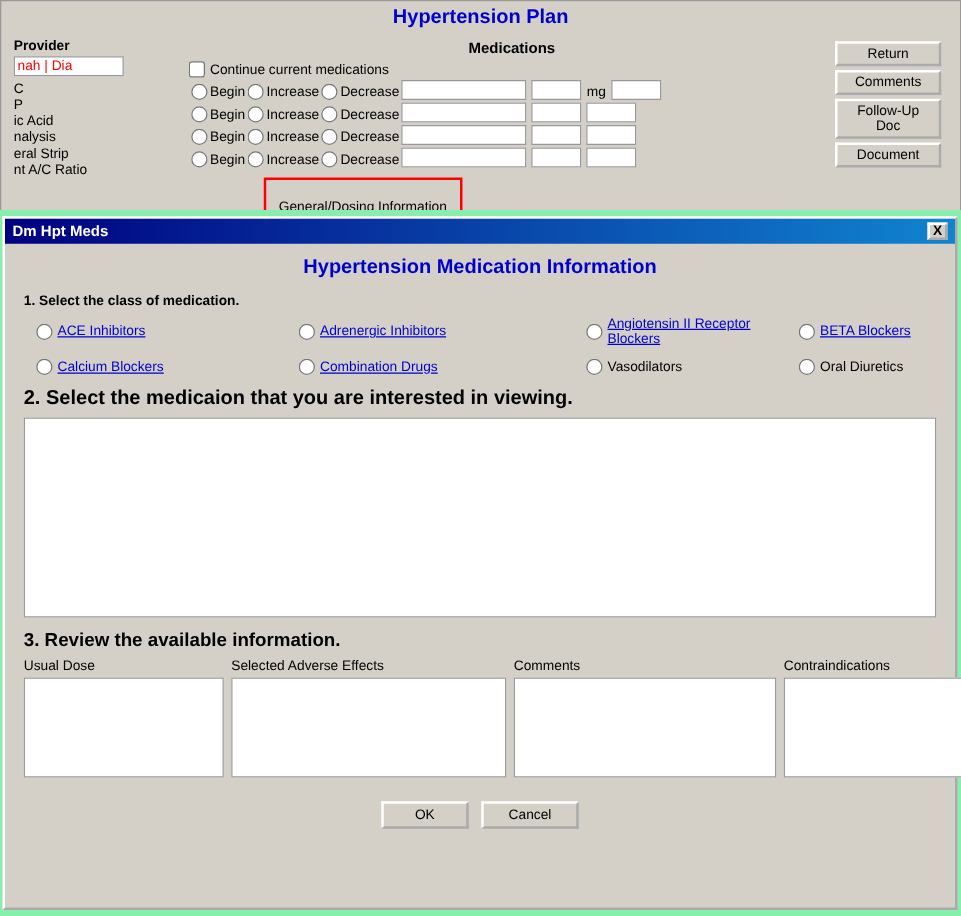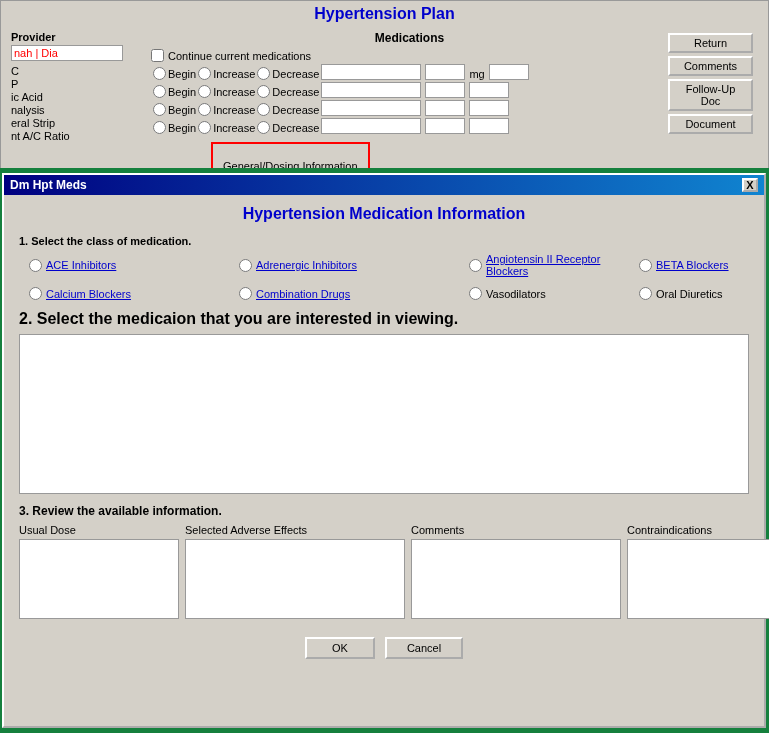--- a/index.html
+++ b/index.html
@@ -43,21 +43,21 @@
     .bg-left-label {
       font-weight: bold;
       font-size: 11px;
       margin-bottom: 2px;
     }
 
     .provider-box {
       background: white;
       border: 1px solid #999;
       height: 16px;
-      width: 112px;
+      width: 88px;
       margin-bottom: 2px;
       font-size: 11px;
       color: red;
       padding: 1px 2px;
     }
 
     .bg-sidebar-list {
       margin-top: 4px;
       font-size: 11px;
     }
@@ -142,21 +142,21 @@
       margin-left: 60px;
     }
 
     
     .modal-overlay {
       position: absolute;
       top: 168px;
       left: 0;
       width: 769px;
       height: 565px;
-      background: #15803d;
+      background: #86efac;
     }
 
     .modal-window {
       position: absolute;
       top: 5px;
       left: 2px;
       width: 764px;
       height: 555px;
       background: #d4d0c8;
       border: 2px outset #fff;
@@ -237,21 +237,21 @@
     }
 
     .medication-select-area {
       height: 160px;
       background: white;
       border: 1px solid #999;
       margin: 0 0 10px;
     }
 
     .section3-label {
-      font-size: 12px;
+      font-size: 15px;
       font-weight: bold;
       margin-bottom: 6px;
     }
 
     .info-columns {
       display: grid;
       grid-template-columns: 160px 220px 210px 150px;
       gap: 6px;
     }
 

